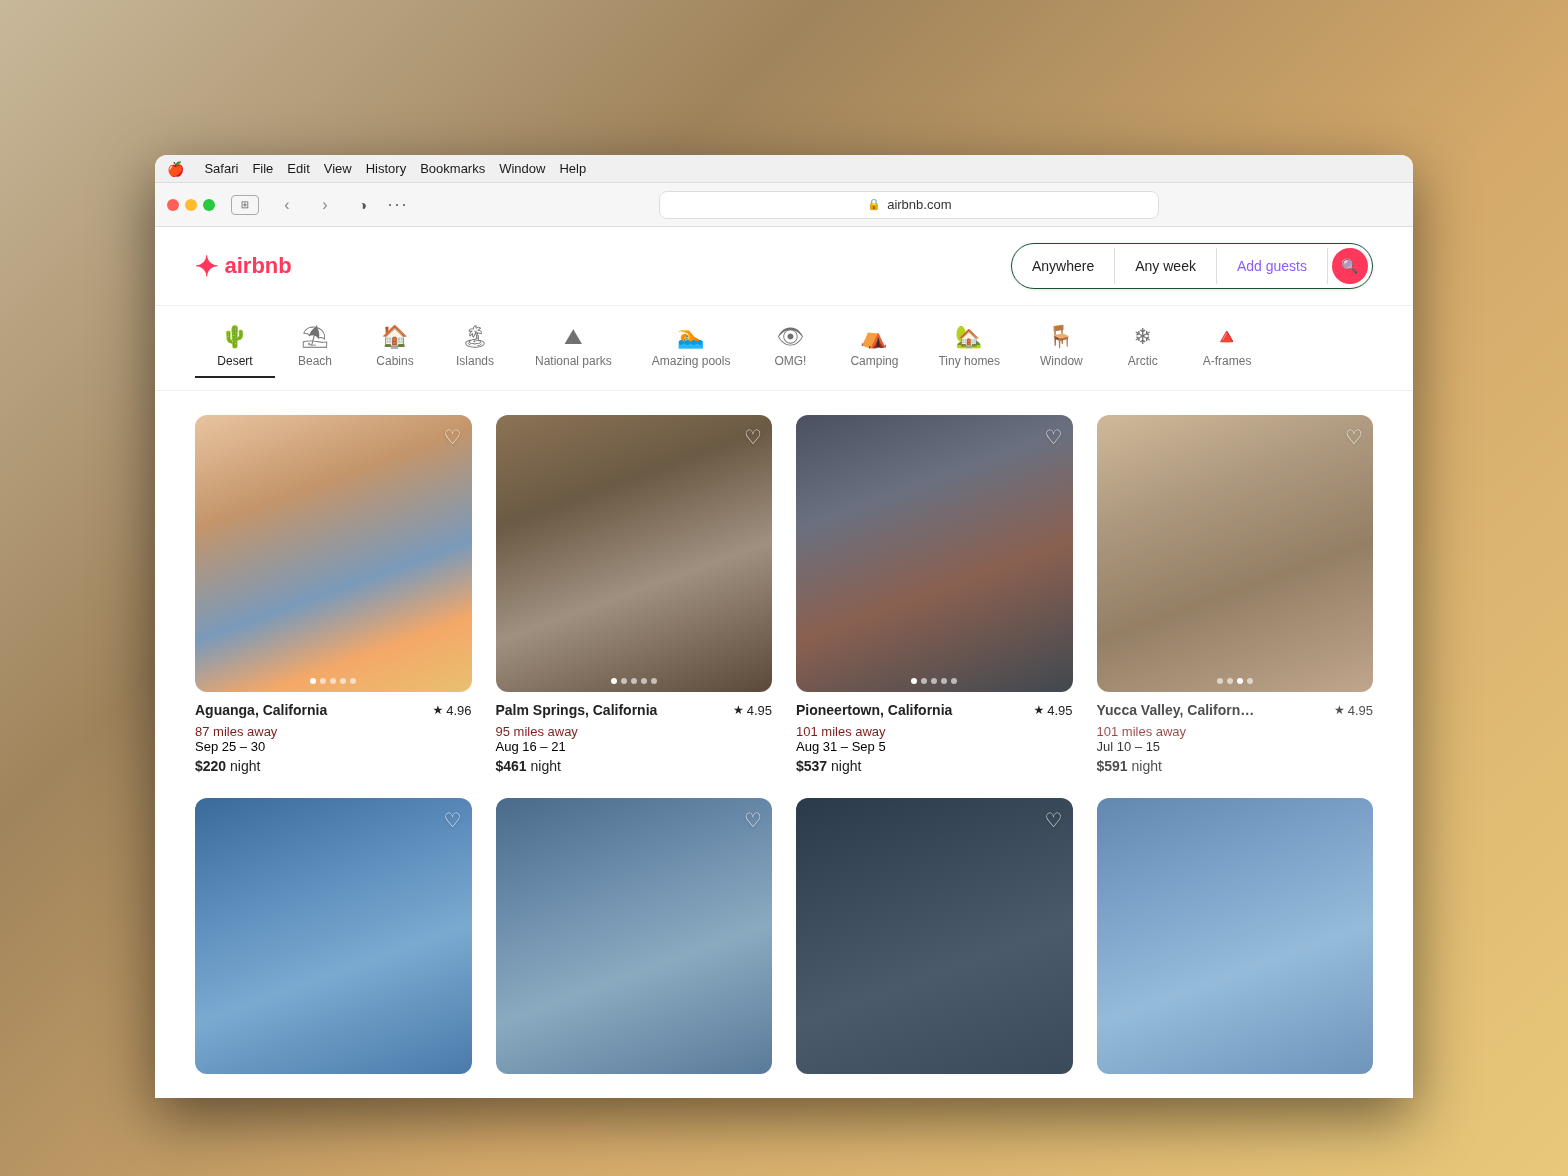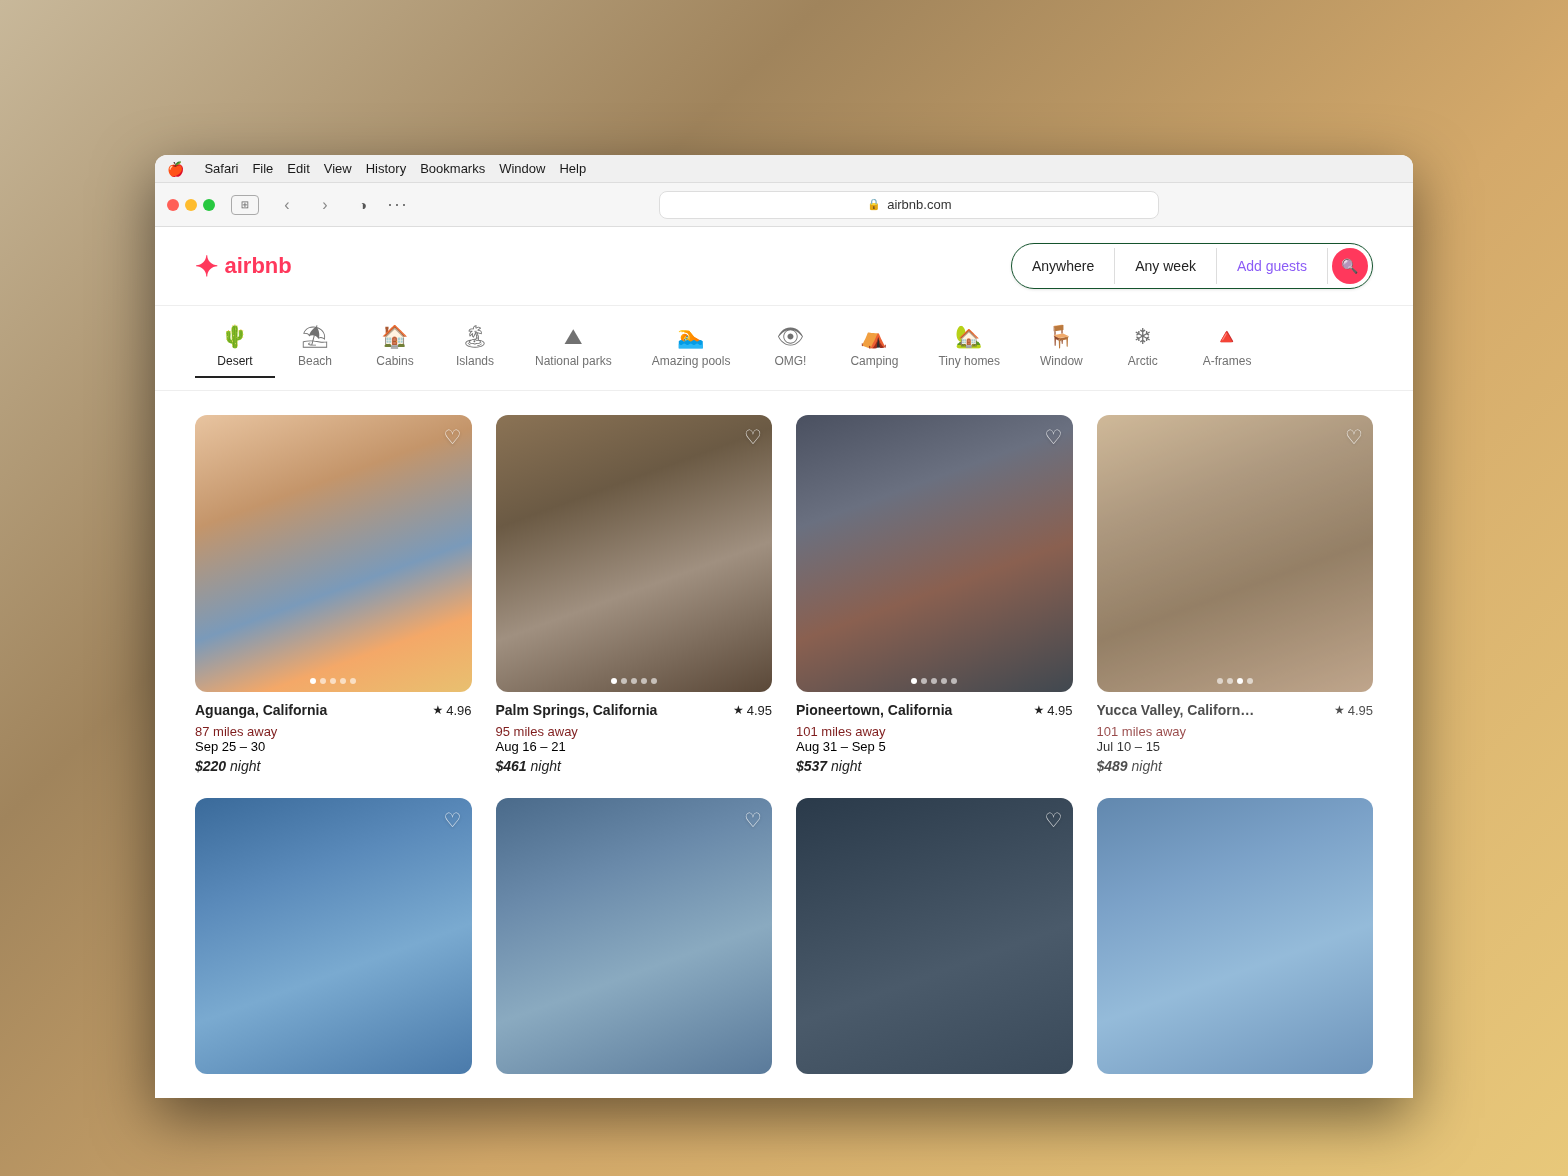--- a/index.html
+++ b/index.html
@@ -326,21 +326,20 @@
       margin-top: 2px;
     }
     .listing-dates {
       font-size: 13px;
       color: #000000;
     }
     .listing-price {
       font-size: 14px;
       color: #222;
       margin-top: 4px;
-      font-style: italic;
     }
     .listing-price strong {
       font-weight: 600;
     }
 
     
     .listing-card.partial {
       overflow: hidden;
     }
 
@@ -563,21 +562,21 @@
         <div class="listing-info">
           <span class="listing-location">Yucca Valley, Californ…</span>
           <div class="listing-rating">
             <span class="star">★</span>
             <span>4.95</span>
           </div>
         </div>
         <div class="listing-distance">101 miles away</div>
         <div class="listing-dates">Jul 10 – 15</div>
         <div class="listing-price">
-          <strong>$489</strong>
+          <strong>$591</strong>
           <span>night</span>
         </div>
       </div>
 
     </div>
 
     <div class="listings-row2">
       <div class="listing-card">
         <div class="row2-img img-row2-1">
           <button class="wishlist-btn">♡</button>

